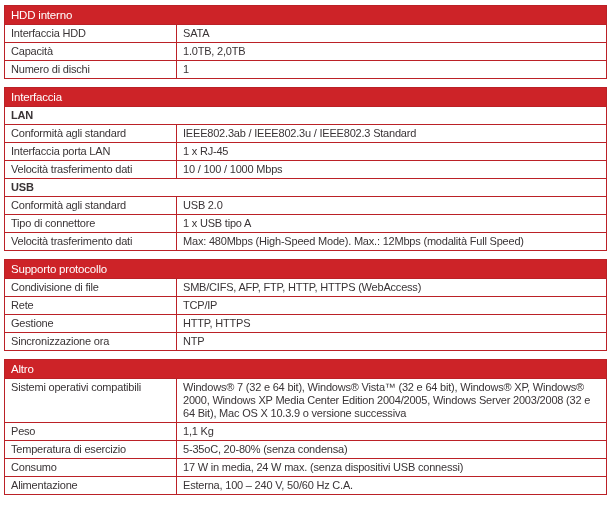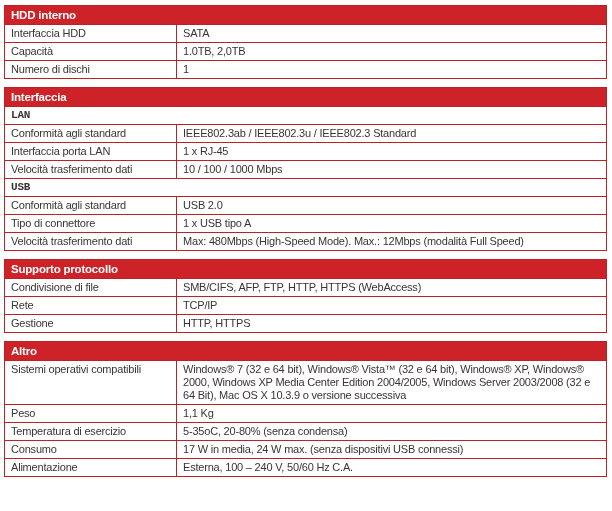--- a/index.html
+++ b/index.html
@@ -17,37 +17,37 @@
   .wrap{padding:5px 5px 3px 4px;}
   .section{
     border:1px solid var(--border);
     margin-bottom:8px;
     background:#ffffff;
   }
   .section:last-child{margin-bottom:0;}
   .section-header{
     background:var(--accent);
     color:var(--header-text);
-    font-weight:bold;
+    font-weight:normal;
     font-size:11.5px;
     line-height:13px;
     padding:3px 6px 2px 6px;
     letter-spacing:-0.2px;
   }
   .row{display:flex;border-top:1px solid var(--border);}
   .cell{
     box-sizing:border-box;
     font-size:11px;
     line-height:13px;
     padding:2px 6px 2px 6px;
     letter-spacing:-0.2px;
   }
   .label{flex:0 0 172px;border-right:1px solid var(--border);}
   .value{flex:1 1 auto;}
-  .subheader-row .cell{flex:1 1 auto;font-weight:bold;font-family:Liberation Mono, monospace;}
+  .subheader-row .cell{flex:1 1 auto;font-weight:bold;}
 </style>
 </head>
 <body>
 
 <div class="wrap" id="spec-sheet">
   <section class="section">
     <div class="section-header">HDD interno</div>
     <div class="section-body">
   <div class="row">
     <div class="cell label">Interfaccia HDD</div>
@@ -120,20 +120,24 @@
   <div class="row">
     <div class="cell label">Rete</div>
     <div class="cell value">TCP/IP</div>
   </div>
 
   <div class="row">
     <div class="cell label">Gestione</div>
     <div class="cell value">HTTP, HTTPS</div>
   </div>
 
+  <div class="row">
+    <div class="cell label">Sincronizzazione ora</div>
+    <div class="cell value">NTP</div>
+  </div>
 </div>
   </section>
 
   <section class="section">
     <div class="section-header">Altro</div>
     <div class="section-body">
   <div class="row">
     <div class="cell label">Sistemi operativi compatibili</div>
     <div class="cell value">Windows® 7 (32 e 64 bit), Windows® Vista™ (32 e 64 bit), Windows® XP, Windows® 2000, Windows XP Media Center Edition 2004/2005, Windows Server 2003/2008 (32 e 64 Bit), Mac OS X 10.3.9 o versione successiva</div>
   </div>

